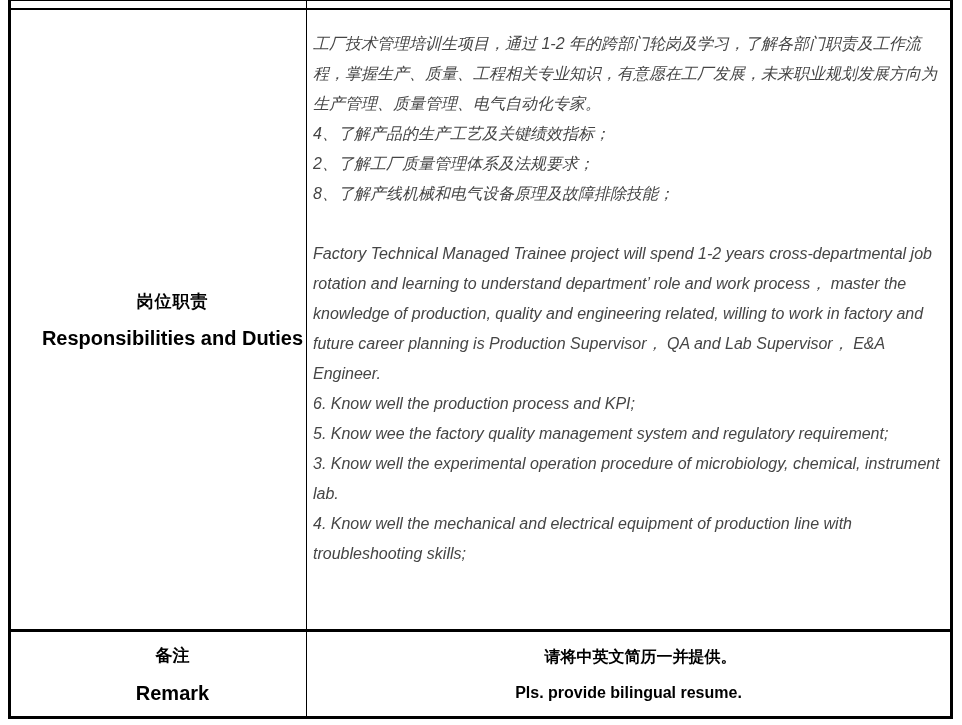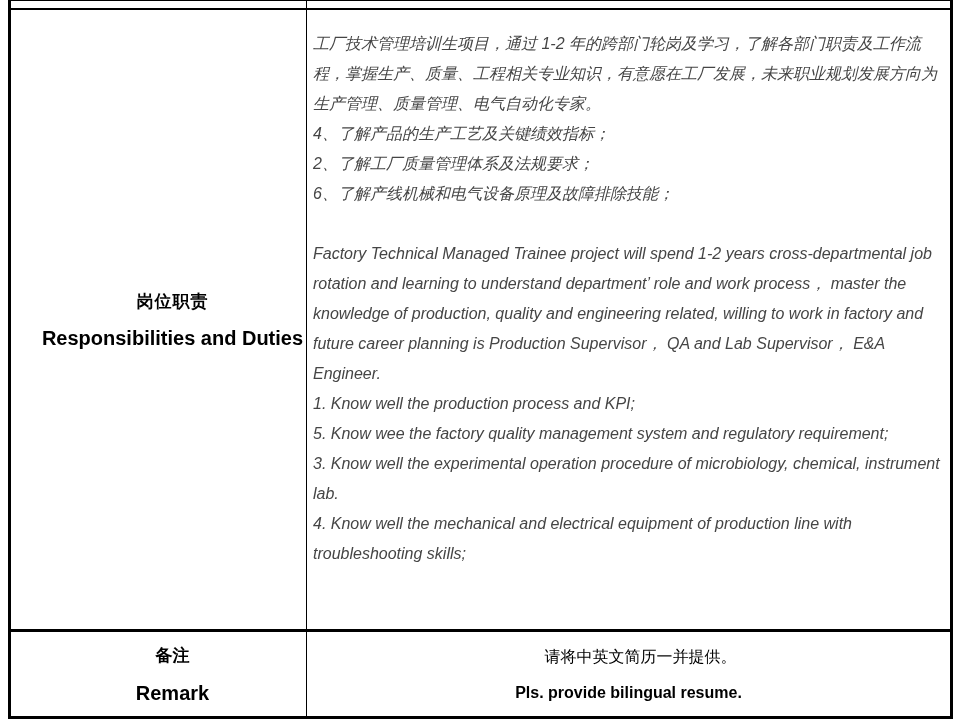--- a/index.html
+++ b/index.html
@@ -57,21 +57,21 @@
     font-size:16px;line-height:30px;color:var(--body-text);
   }
   .content-cell p{margin:0;font-style:italic;}
   .en-intro{margin-top:30px !important;}
   .remark-content{
     display:flex;flex-direction:column;
     align-items:center;justify-content:center;
     text-align:center;
   }
   .note-zh{
-    font-size:16px;font-weight:400;color:var(--label-text);
+    font-size:16px;font-weight:700;color:var(--label-text);
     line-height:19px;margin-bottom:18px;margin-left:24px;
   }
   .note-en{
     font-size:16px;font-weight:700;color:var(--label-text);
     line-height:18px;
   }
 </style>
 </head>
 <body>
 
@@ -85,23 +85,23 @@
 
     <div class="row row-main">
       <div class="cell-left">
         <div class="label-zh">岗位职责</div>
         <div class="label-en">Responsibilities and Duties</div>
       </div>
       <div class="cell-right content-cell">
         <p>工厂技术管理培训生项目，通过 1-2 年的跨部门轮岗及学习，了解各部门职责及工作流程，掌握生产、质量、工程相关专业知识，有意愿在工厂发展，未来职业规划发展方向为生产管理、质量管理、电气自动化专家。</p>
         <p>4、了解产品的生产工艺及关键绩效指标；</p>
         <p>2、了解工厂质量管理体系及法规要求；</p>
-        <p>6、了解产线机械和电气设备原理及故障排除技能；</p>
+        <p>8、了解产线机械和电气设备原理及故障排除技能；</p>
         <p class="en-intro">Factory Technical Managed Trainee project will spend 1-2 years cross-departmental job rotation and learning to understand department’ role and work process， master the knowledge of production, quality and engineering related, willing to work in factory and future career planning is Production Supervisor， QA and Lab Supervisor， E&amp;A Engineer.</p>
-        <p>1. Know well the production process and KPI;</p>
+        <p>6. Know well the production process and KPI;</p>
         <p>5. Know wee the factory quality management system and regulatory requirement;</p>
         <p>3. Know well the experimental operation procedure of microbiology, chemical, instrument lab.</p>
         <p>4. Know well the mechanical and electrical equipment of production line with troubleshooting skills;</p>
       </div>
     </div>
 
     <div class="row row-remark">
       <div class="cell-left">
         <div class="label-zh" style="margin-bottom:18px;letter-spacing:0;">备注</div>
         <div class="label-en">Remark</div>

